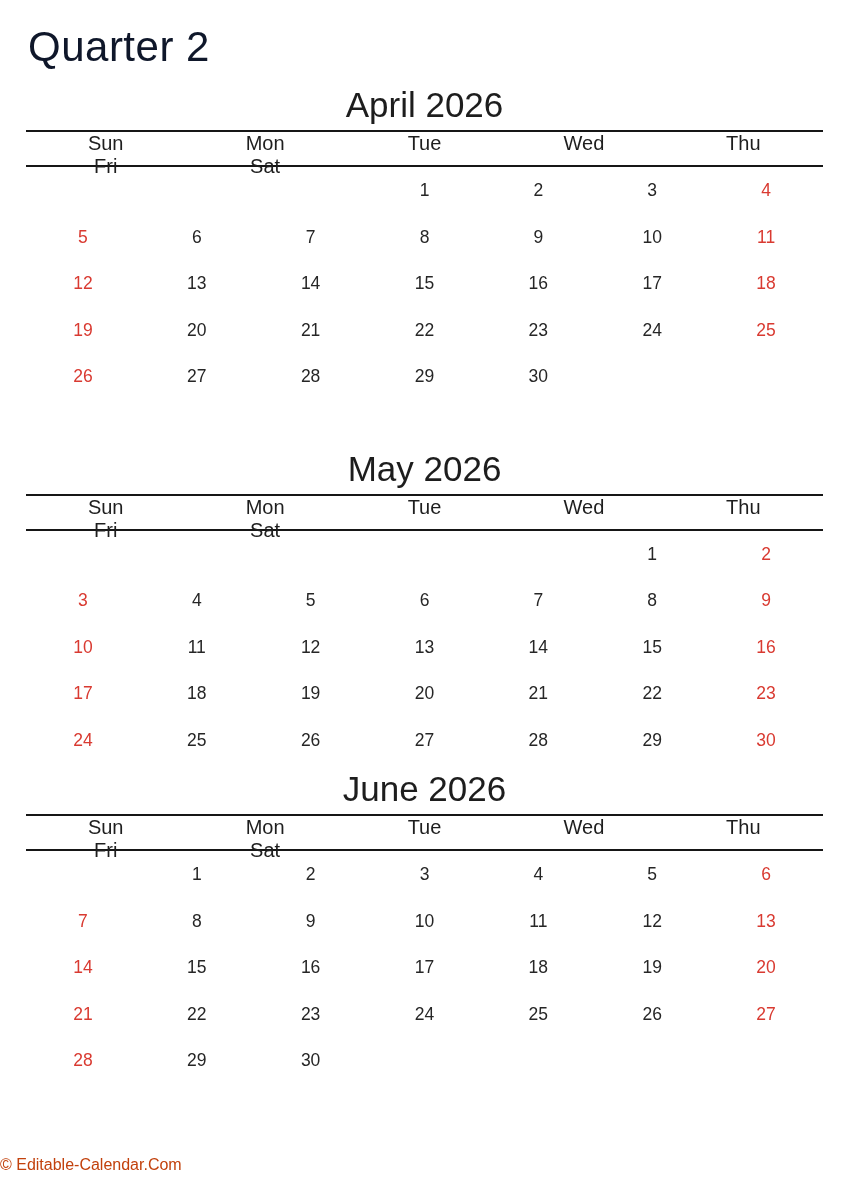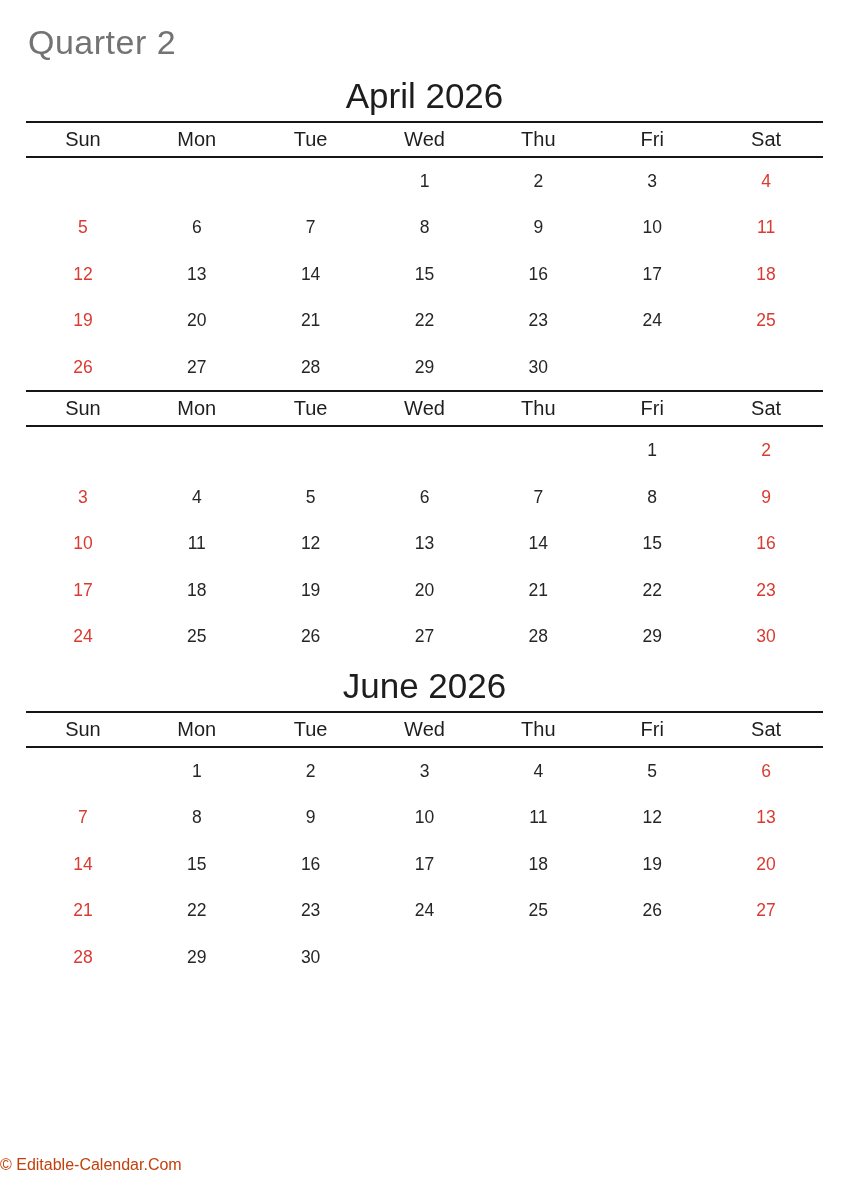--- a/index.html
+++ b/index.html
@@ -15,42 +15,42 @@
     color: #222222;
     overflow: hidden;
   }
   .top-header {
     display: flex;
     justify-content: space-between;
     align-items: baseline;
     padding: 22px 28px 0 28px;
   }
   .big-title {
-    font-size: 34px;
+    font-size: 42px;
     font-weight: 400;
-    color: #737373;
+    color: #0f172a;
     line-height: 1.2;
     letter-spacing: 0.5px;
   }
   .month {
     padding: 0 26px;
   }
   .month-title {
     text-align: center;
     font-size: 35px;
     font-weight: 400;
     color: #1d1d1d;
     margin: 0;
   }
   .month-april .month-title { margin: 13px 0 5px; }
   .month-may   .month-title { margin: 49px 0 5px; }
   .month-june  .month-title { margin: 6px 0 5px; }
   .day-row {
     display: grid;
-    grid-template-columns: repeat(7, 1fr);
+    grid-template-columns: repeat(5, 1fr);
     border-top: 2px solid #161616;
     border-bottom: 2px solid #161616;
     height: 33px;
     align-items: center;
     font-size: 20px;
     color: #1e1e1e;
   }
   .day-cell { text-align: center; }
   .week-row {
     display: grid;
@@ -136,20 +136,21 @@
         <span class="date-cell">28</span>
         <span class="date-cell">29</span>
         <span class="date-cell">30</span>
         <span class="date-cell"></span>
         <span class="date-cell weekend"></span>
       </div>
     </div>
 </section>
 
 <section class="month month-may">
+  <h2 class="month-title">May 2026</h2>
   <div class="month-grid">
       <div class="day-row">
         <span class="day-cell">Sun</span>
         <span class="day-cell">Mon</span>
         <span class="day-cell">Tue</span>
         <span class="day-cell">Wed</span>
         <span class="day-cell">Thu</span>
         <span class="day-cell">Fri</span>
         <span class="day-cell">Sat</span>
       </div>

